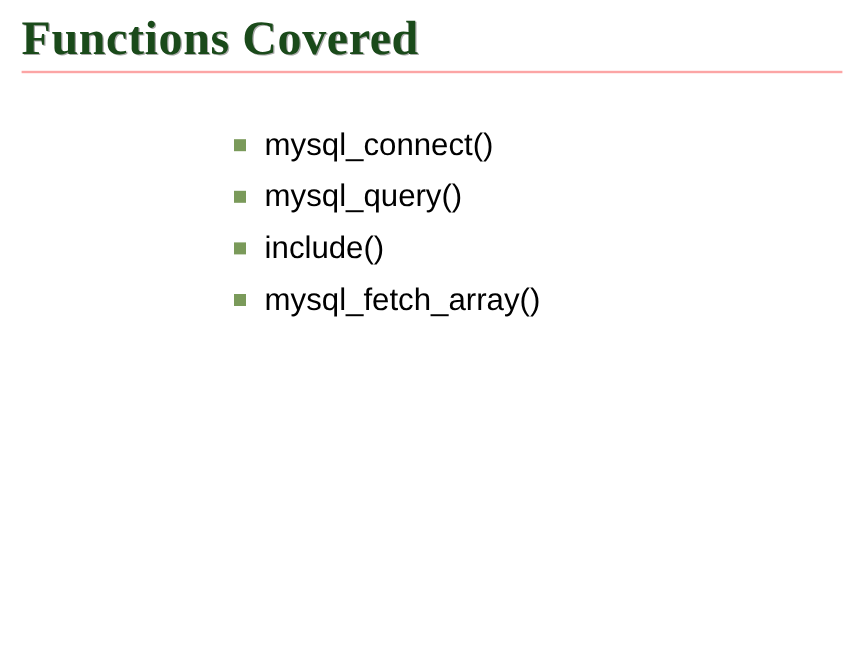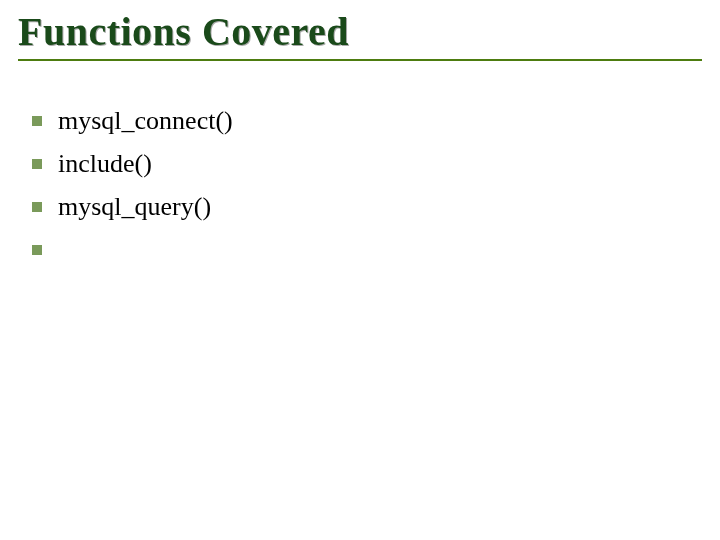--- a/index.html
+++ b/index.html
@@ -14,38 +14,37 @@
       font-family: Arial, Helvetica, sans-serif;
       position: relative;
       overflow: hidden;
     }
     .slide {
       width: 100%;
       height: 100%;
       padding: 8px 18px 18px 18px;
     }
     .title-container {
-      border-bottom: 2px solid #4d7c0f;
+      border-bottom: 2px solid #fca5a5;
       padding-bottom: 4px;
       margin-bottom: 38px;
     }
     .title {
       font-family: "Times New Roman", Times, serif;
       font-weight: bold;
       font-size: 40px;
       color: #1a4a1a;
       text-shadow: 1px 1px 0 #aaa;
       letter-spacing: 0.5px;
     }
     .content {
       display: flex;
-      flex-direction: row;
-      align-items: flex-end;
+      flex-direction: column;
+      align-items: center;
       padding-left: 14px;
-      font-family: Liberation Serif, serif;
     }
     .col {
       display: flex;
       flex-direction: column;
     }
     .col-left {
       width: 345px;
     }
     .col-right {
       flex: 1;
@@ -80,24 +79,25 @@
     <h1 class="title">Functions Covered</h1>
   </div>
   <div class="content">
     <div class="col col-left">
       <div class="item">
         <div class="bullet"></div>
         <div class="item-text">mysql_connect()</div>
       </div>
       <div class="item">
         <div class="bullet"></div>
+        <div class="item-text">mysql_query()</div>
+      </div>
+      <div class="item">
+        <div class="bullet"></div>
         <div class="item-text">include()</div>
       </div>
       <div class="item">
         <div class="bullet"></div>
-        <div class="item-text">mysql_query()</div>
-      </div>
-      <div class="item">
-        <div class="bullet"></div>
+        <div class="item-text">mysql_fetch_array()</div>
       </div>
     </div>
   </div>
 </div>
 
 </body></html>

